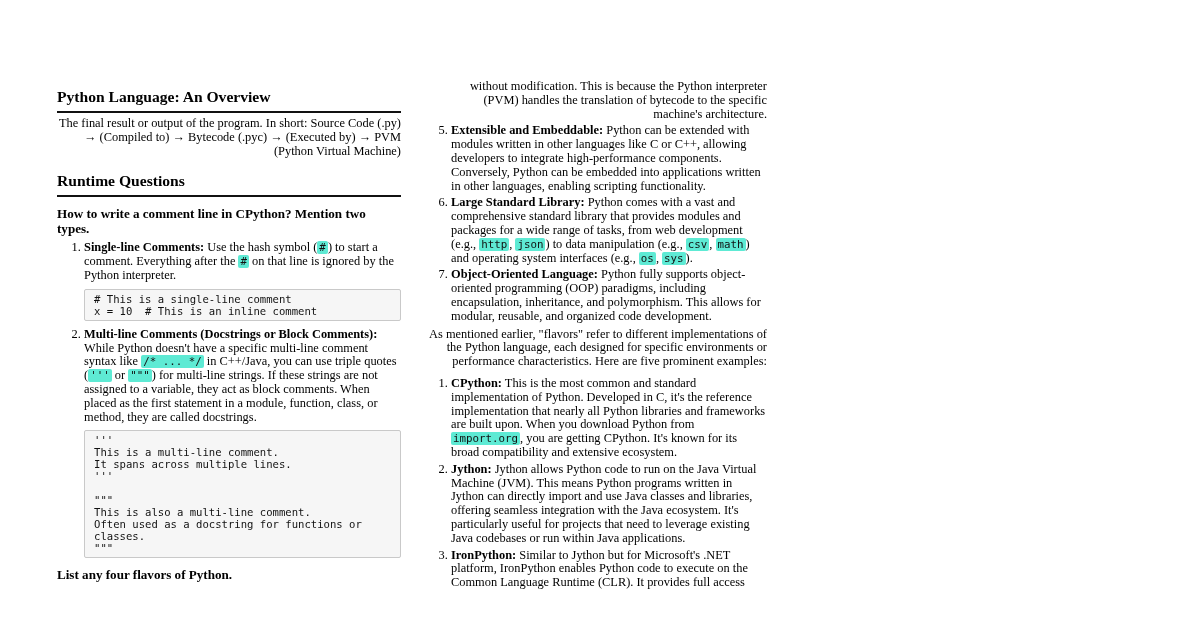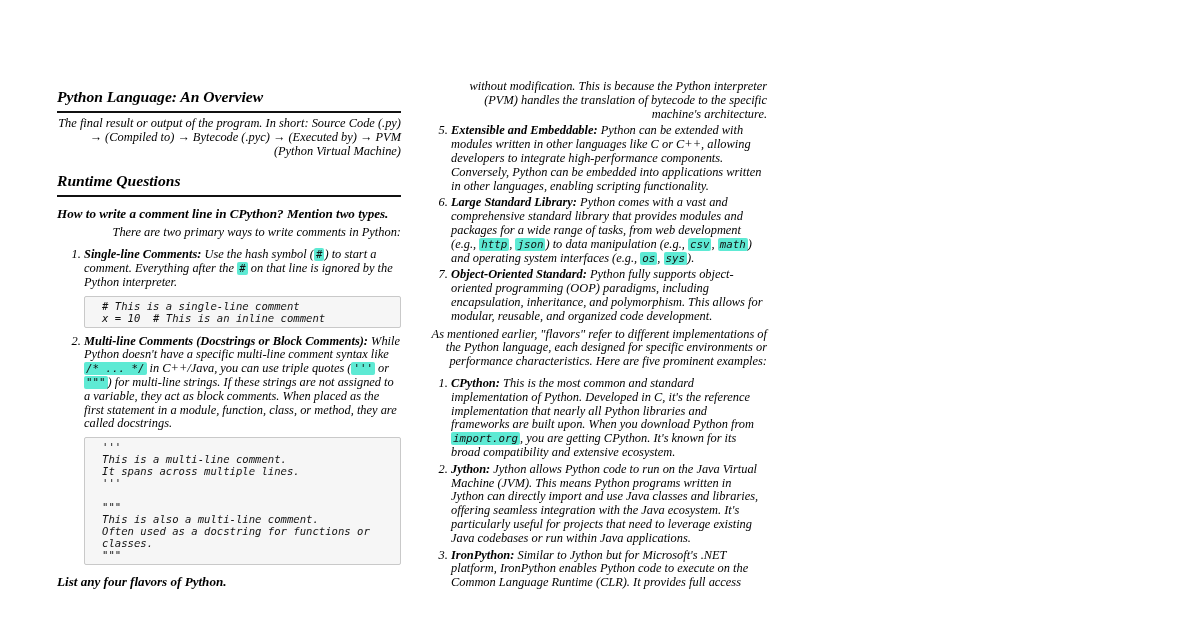--- a/index.html
+++ b/index.html
@@ -7,21 +7,21 @@
     padding: 0;
     background: #ffffff;
     width: 1191px;
     height: 626px;
     overflow: hidden;
     font-family: "Liberation Serif", serif;
     font-size: 12.4px;
     line-height: 13.8px;
     color: #000000;
   }
-  .page { position: relative; width: 1191px; height: 626px; background: #ffffff; font-style: italic; }
+  .page { position: relative; width: 1191px; height: 626px; background: #ffffff; }
   .col { position: absolute; }
   #left-col  { left: 57px;  top: 87px; width: 344px; }
   #right-col { left: 424px; top: 80px; width: 343px; }
   .col > :first-child { margin-top: 0; }
 
   h1 {
     font-size: 15.6px;
     line-height: 18px;
     font-weight: bold;
     margin: 13px 0 4px 0;
@@ -41,21 +41,21 @@
     margin: 9px 0 5px 0;
   }
   p { margin: 4px 0 8px 0; text-align: right; }
   p.indent { padding-left: 27px; margin: 0 0 3px 0; }
 
   ol { margin: 0; padding-left: 27px; }
   li { margin-bottom: 3px; }
 
   pre {
     margin: 6px 0 7px 0;
-    padding: 3px 17px;
+    padding: 3px 9px;
     background: #f6f6f6;
     border: 1px solid #c9c9c9;
     border-radius: 2px;
     font-family: "DejaVu Sans Mono", monospace;
     font-size: 10.6px;
     line-height: 12px;
     white-space: pre;
     overflow: hidden;
     color: #111111;
   }
@@ -71,21 +71,20 @@
 </style>
 </head>
 <body>
 
 <div class="page">
   <div id="left-col" class="col">
       <h1>Python Language: An Overview</h1>
       <p><span>The final result or output of the program. In short: Source Code (.py) → (Compiled to) → Bytecode (.pyc) → (Executed by) → PVM (Python Virtual Machine)</span></p>
       <h1>Runtime Questions</h1>
       <h4>How to write a comment line in CPython? Mention two types.</h4>
-      <p><span>There are two primary ways to write comments in Python:</span></p>
       <ol start="1">
         <li><strong>Single-line Comments:</strong><span> Use the hash symbol (</span><code class="ic">#</code><span>) to start a comment. Everything after the </span><code class="ic">#</code><span> on that line is ignored by the Python interpreter.</span><pre># This is a single-line comment
 x = 10  # This is an inline comment</pre></li>
         <li><strong>Multi-line Comments (Docstrings or Block Comments):</strong><span> While Python doesn't have a specific multi-line comment syntax like </span><code class="ic">/* ... */</code><span> in C++/Java, you can use triple quotes (</span><code class="ic">'''</code><span> or </span><code class="ic">"""</code><span>) for multi-line strings. If these strings are not assigned to a variable, they act as block comments. When placed as the first statement in a module, function, class, or method, they are called docstrings.</span><pre>'''
 This is a multi-line comment.
 It spans across multiple lines.
 '''
 
 """
 This is also a multi-line comment.
@@ -93,21 +92,21 @@
 classes.
 """</pre></li>
       </ol>
       <h4>List any four flavors of Python.</h4>
     </div>
   <div id="right-col" class="col">
       <p class="indent"><span>without modification. This is because the Python interpreter (PVM) handles the translation of bytecode to the specific machine's architecture.</span></p>
       <ol start="5">
         <li><strong>Extensible and Embeddable:</strong><span> Python can be extended with modules written in other languages like C or C++, allowing developers to integrate high-performance components. Conversely, Python can be embedded into applications written in other languages, enabling scripting functionality.</span></li>
         <li><strong>Large Standard Library:</strong><span> Python comes with a vast and comprehensive standard library that provides modules and packages for a wide range of tasks, from web development (e.g., </span><code class="ic">http</code><span>, </span><code class="ic">json</code><span>) to data manipulation (e.g., </span><code class="ic">csv</code><span>, </span><code class="ic">math</code><span>) and operating system interfaces (e.g., </span><code class="ic">os</code><span>, </span><code class="ic">sys</code><span>).</span></li>
-        <li><strong>Object-Oriented Standard:</strong><span> Python fully supports object-oriented programming (OOP) paradigms, including encapsulation, inheritance, and polymorphism. This allows for modular, reusable, and organized code development.</span></li>
+        <li><strong>Object-Oriented Language:</strong><span> Python fully supports object-oriented programming (OOP) paradigms, including encapsulation, inheritance, and polymorphism. This allows for modular, reusable, and organized code development.</span></li>
       </ol>
       <p><span>As mentioned earlier, "flavors" refer to different implementations of the Python language, each designed for specific environments or performance characteristics. Here are five prominent examples:</span></p>
       <ol start="1">
         <li><strong>CPython:</strong><span> This is the most common and standard implementation of Python. Developed in C, it's the reference implementation that nearly all Python libraries and frameworks are built upon. When you download Python from </span><code class="ic">import.org</code><span>, you are getting CPython. It's known for its broad compatibility and extensive ecosystem.</span></li>
         <li><strong>Jython:</strong><span> Jython allows Python code to run on the Java Virtual Machine (JVM). This means Python programs written in Jython can directly import and use Java classes and libraries, offering seamless integration with the Java ecosystem. It's particularly useful for projects that need to leverage existing Java codebases or run within Java applications.</span></li>
         <li><strong>IronPython:</strong><span> Similar to Jython but for Microsoft's .NET platform, IronPython enables Python code to execute on the Common Language Runtime (CLR). It provides full access</span></li>
       </ol>
     </div>
 </div>
 

